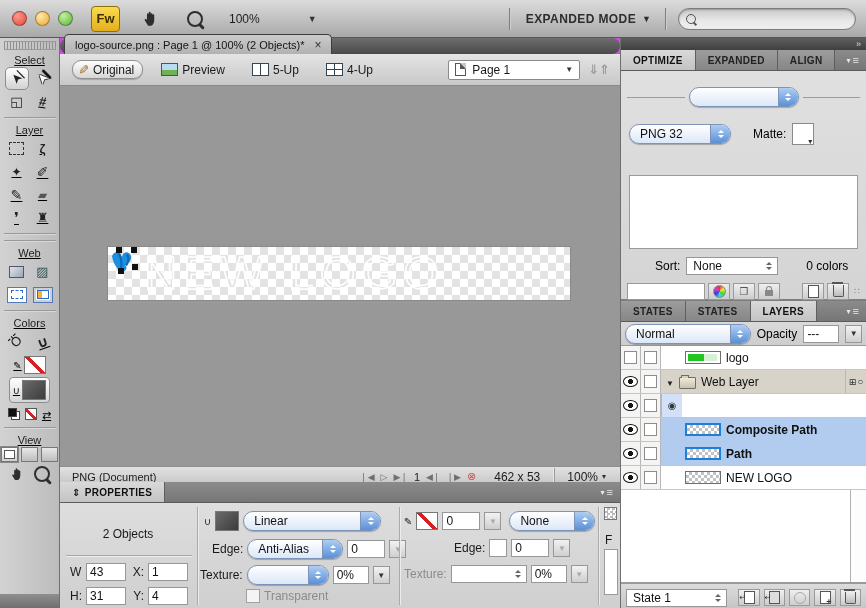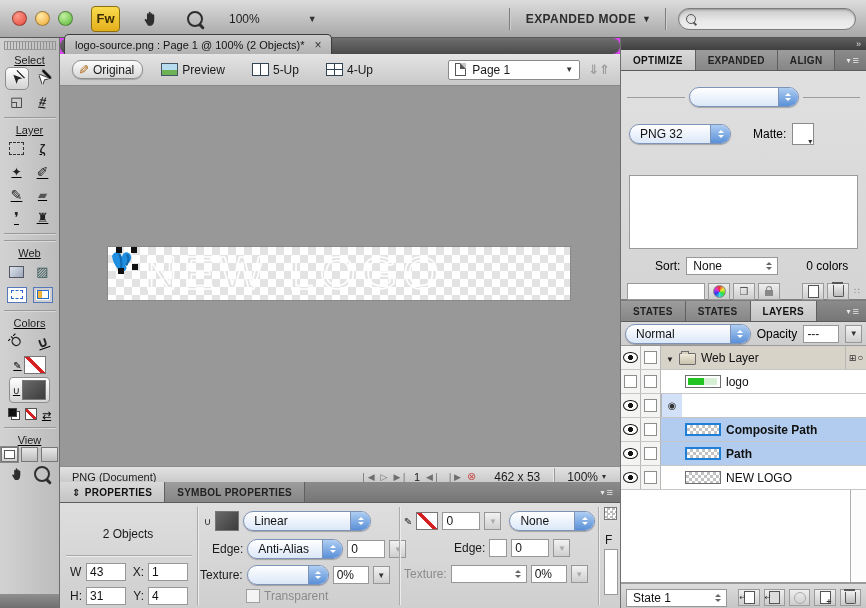--- a/index.html
+++ b/index.html
@@ -447,23 +447,20 @@
         <span class="dd">▾</span>
       </span>
     </div>
   </div>
 
   <div class="props">
     <div class="ptabs">
       <span class="ptab active">
           <span>PROPERTIES</span>
         </span>
-      <span class="ptab">
-          <span>SYMBOL PROPERTIES</span>
-        </span>
       <span class="pmenu"></span>
     </div>
     <div class="propbody">
       <div class="objcount">2 Objects</div>
       <div class="lhr"></div>
       <div class="whxy">
         <span>W</span>
         <input class="field" value="43" style="">
         <span style="text-align:right;padding-right:4px;">X:</span>
         <input class="field" value="1" style="">
@@ -472,21 +469,21 @@
         <span style="text-align:right;padding-right:4px;">Y:</span>
         <input class="field" value="4" style="">
       </div>
 
       <div class="vdiv" style="left:137px;"></div>
 
       <div class="fillcol">
         <div class="prow" style="left:4px;top:8px;">
           <span class="mini">∪</span>
           <span class="swatch-fill"></span>
-          <span class="aqua" style="width:128px;">
+          <span class="aqua" style="width:138px;">
             <span>Linear</span>
               <span class="cap"></span>
           </span>
         </div>
         <div class="prow" style="left:12px;top:36px;">
           <span>Edge:</span>
           <span class="aqua" style="width:96px;">
             <span>Anti-Alias</span>
               <span class="cap"></span>
           </span>
@@ -627,49 +624,49 @@
           <span class="cap"></span>
       </span>
       <span>Opacity</span>
       <input class="field opfield" value="---" style="">
       <span class="dbtn">▼</span>
     </div>
 
     <div class="layerlist">
       <div class="lrow">
         <span class="lcell">
+            <span class="selbox"></span>
+          </span>
+        <span class="lcell">
+            <span class="selbox"></span>
+          </span>
+        <span class="lmain bg-white" style="padding-left:24px;">
+          <span class="thumb greenbar"></span>
+          <span>logo</span>
+        </span>
+      </div>
+      <div class="lrow">
+        <span class="lcell">
             <span class="eye"></span>
           </span>
         <span class="lcell">
             <span class="selbox"></span>
           </span>
         <span class="lmain bg-web">
           <span class="tri"></span>
           <span class="folder"></span>
           <span>Web Layer</span>
         </span>
         <span class="lright bg-web">
           <span style="font-size:9px;">⊞</span>
           <span>○</span>
         </span>
       </div>
       <div class="lrow">
         <span class="lcell">
-            <span class="selbox"></span>
-          </span>
-        <span class="lcell">
-            <span class="selbox"></span>
-          </span>
-        <span class="lmain bg-white" style="padding-left:24px;">
-          <span class="thumb greenbar"></span>
-          <span>logo</span>
-        </span>
-      </div>
-      <div class="lrow">
-        <span class="lcell">
             <span class="eye"></span>
           </span>
         <span class="lcell">
             <span class="selbox"></span>
           </span>
         <span class="lright bg-active">
           <span>◉</span>
         </span>
       </div>
       <div class="lrow">

